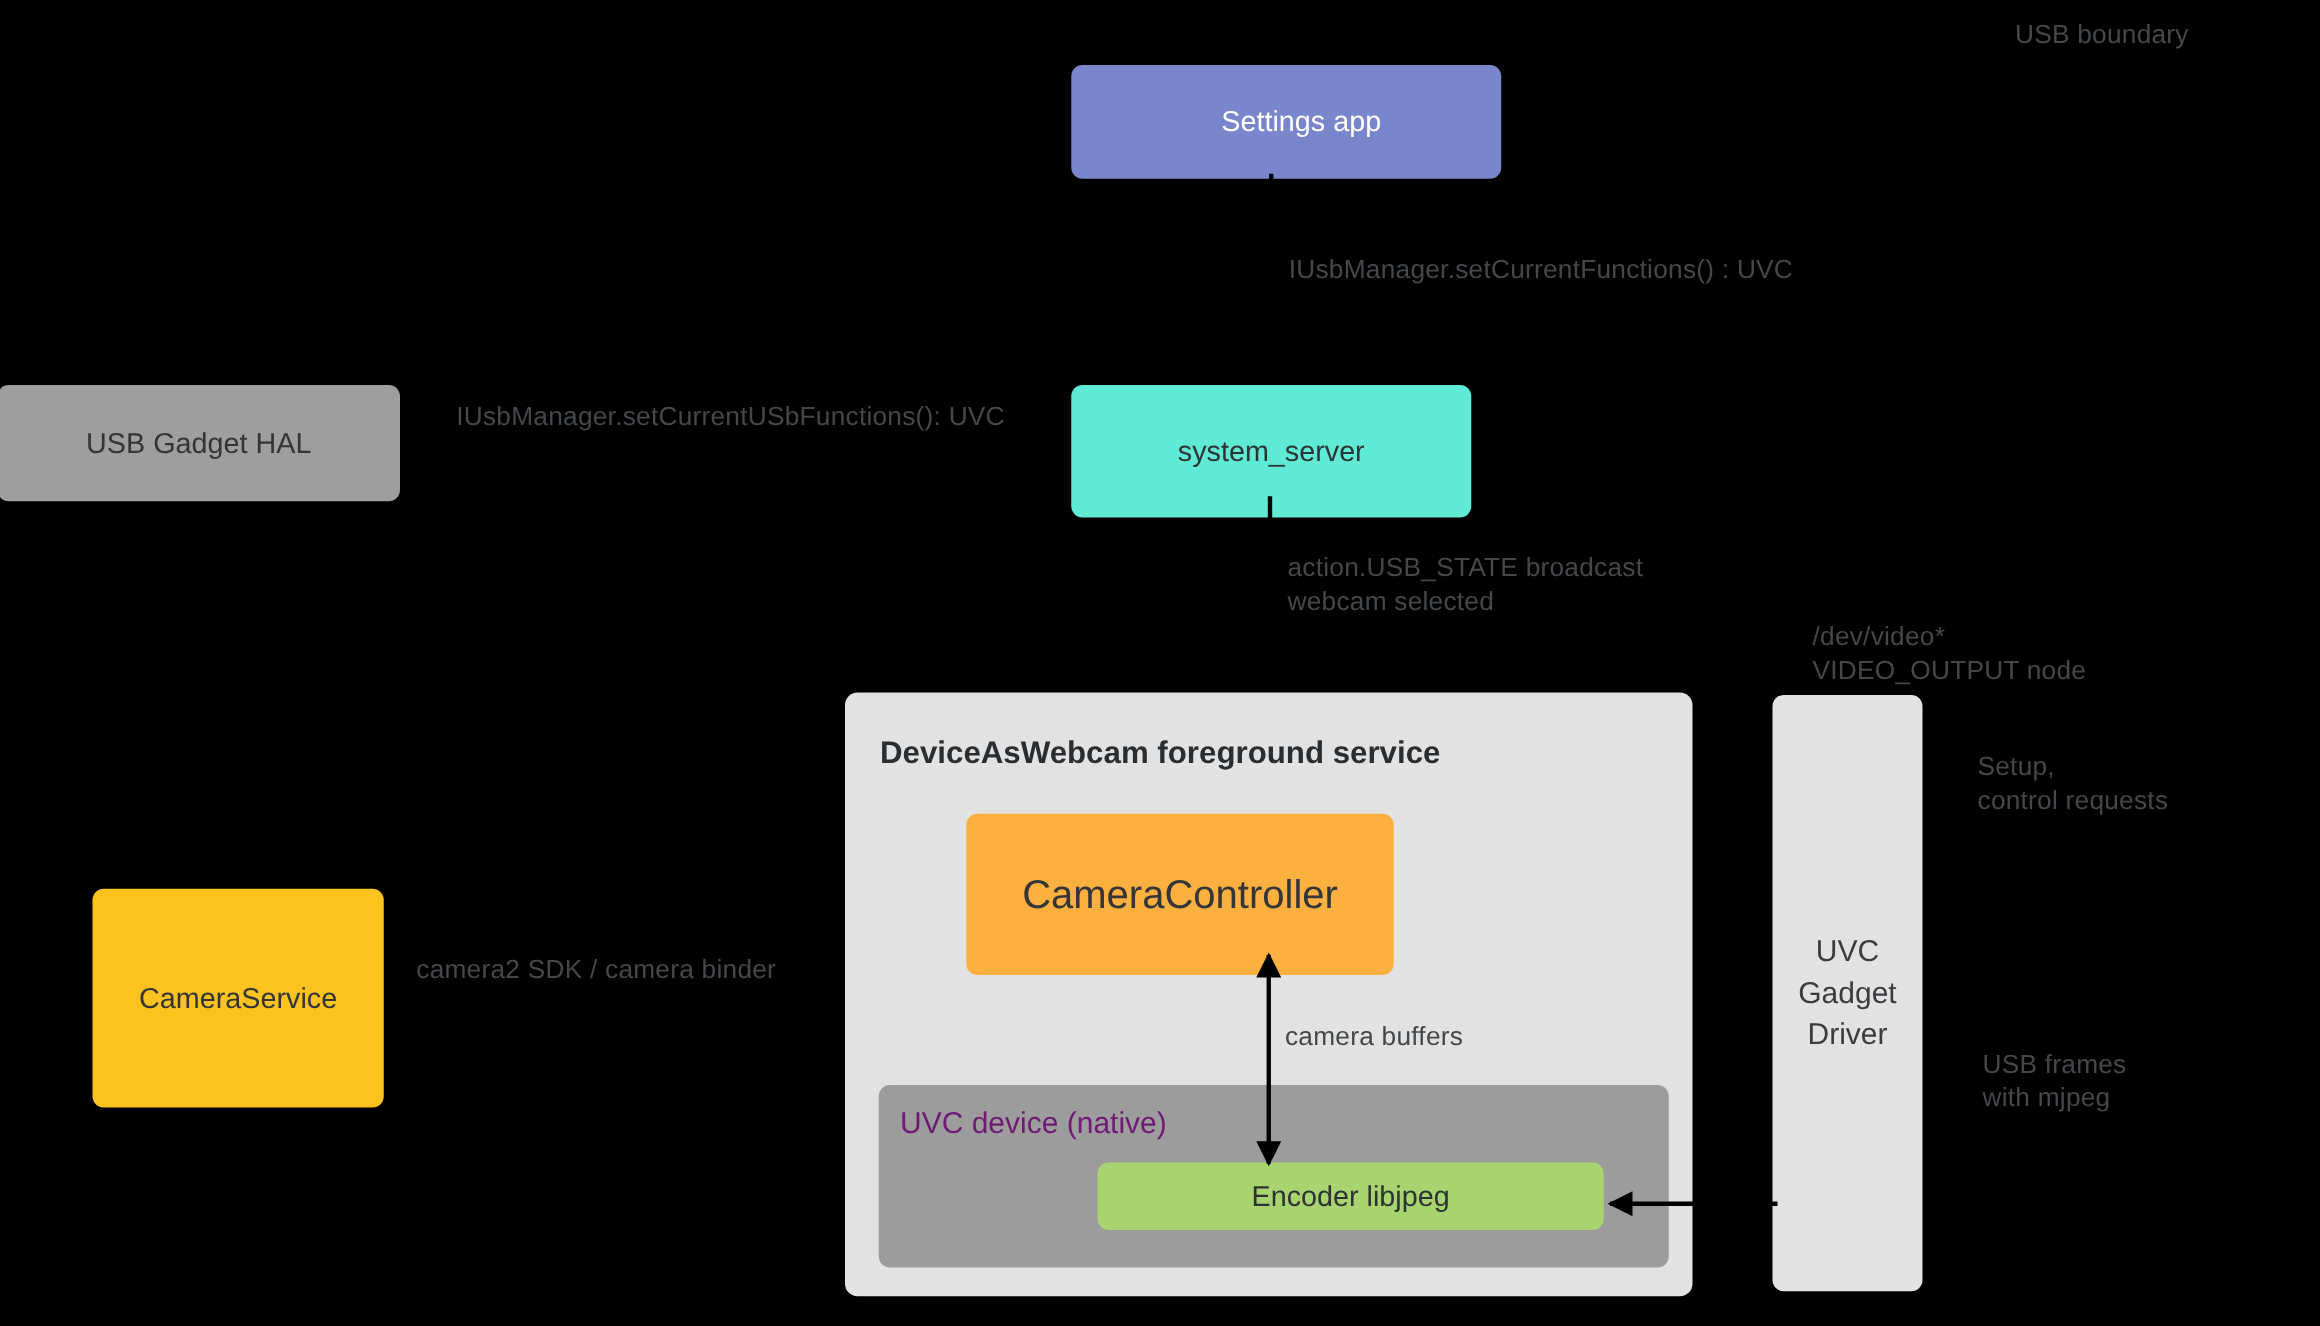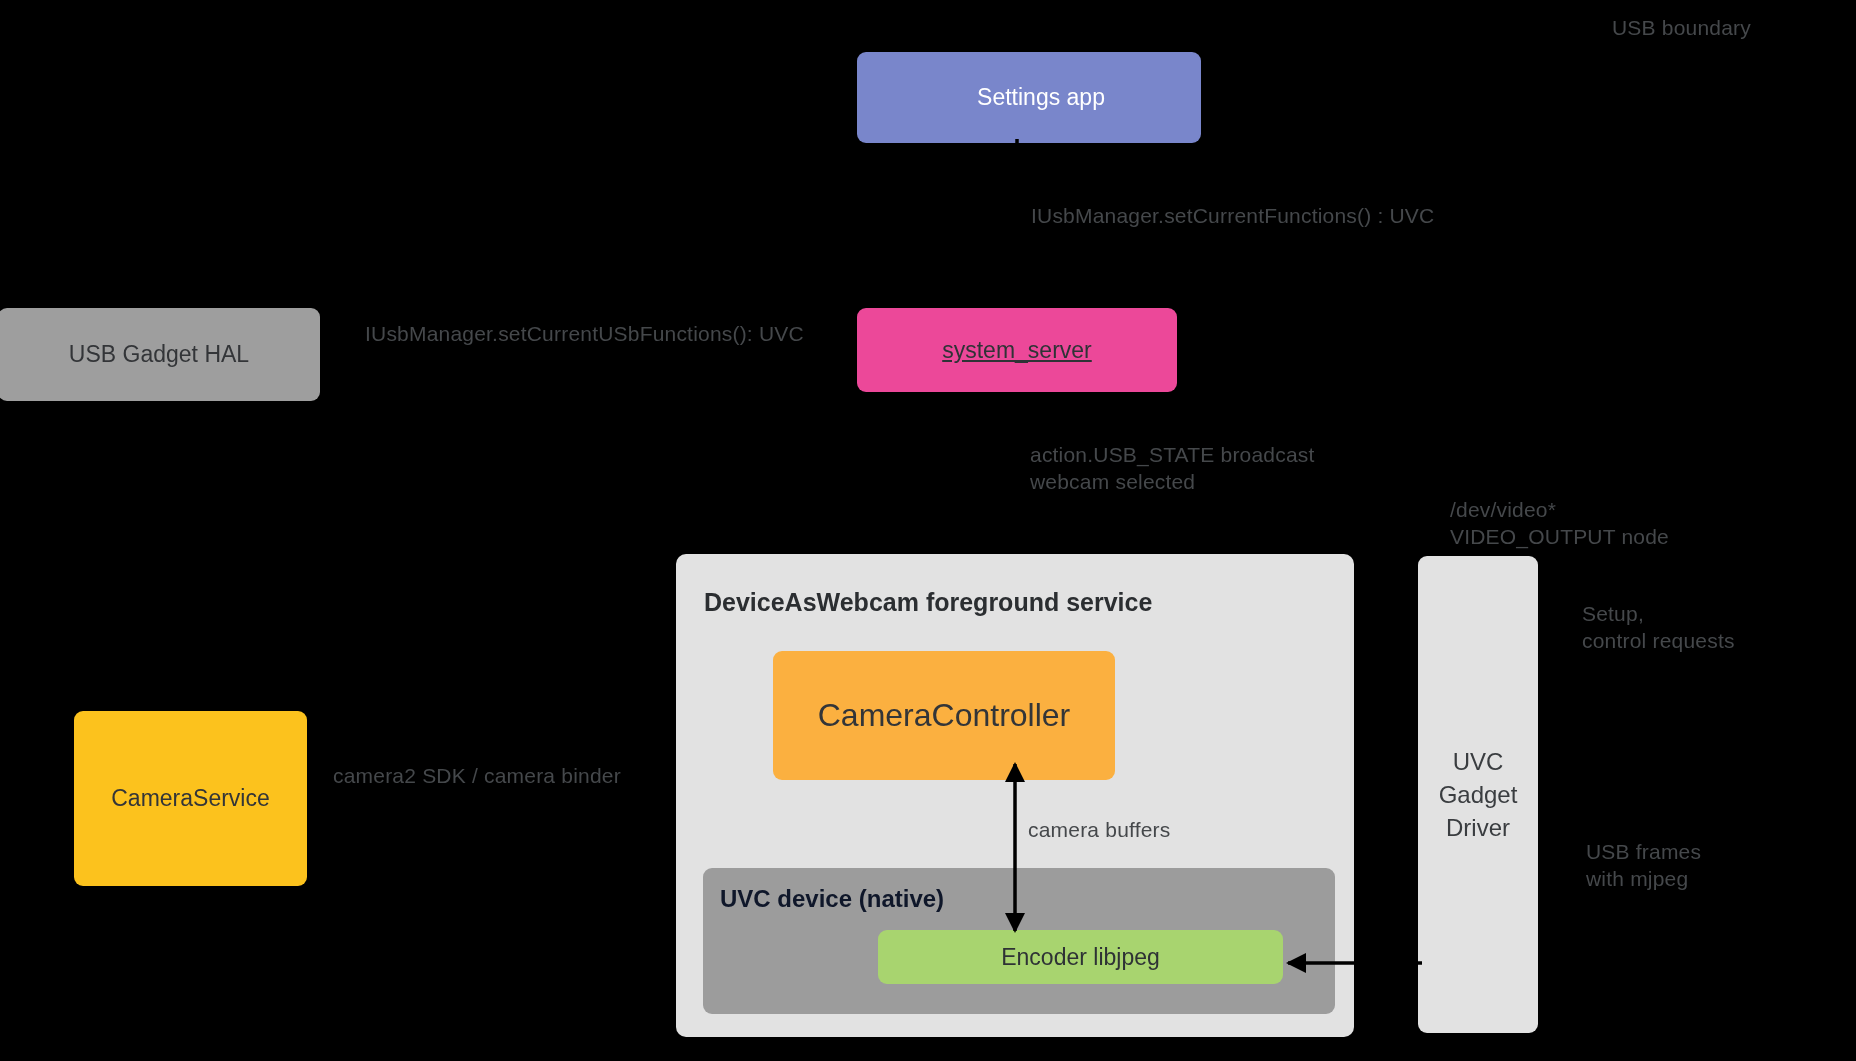--- a/index.html
+++ b/index.html
@@ -6,21 +6,21 @@
   .stage{
     position:relative;width:1856px;height:1061px;background:#000000;
     font-family:"Liberation Sans", sans-serif;overflow:hidden;
   }
   
   .node{
     position:absolute;display:flex;align-items:center;justify-content:center;
     border-radius:9px;font-size:23px;color:#35383b;text-align:center;
   }
   .settings{left:857px;top:52px;width:320px;height:91px;background:#7986CB;color:#ffffff;padding-left:24px;}
-  .systemserver{left:857px;top:308px;width:320px;height:84px;background:#ec4899;color:#2f3336;text-decoration:underline;}
+  .systemserver{left:857px;top:308px;width:320px;height:106px;background:#5eead4;color:#2f3336;}
   .hal{left:-2px;top:308px;width:322px;height:93px;background:#9E9E9E;color:#333538;}
   .cameraservice{left:74px;top:711px;width:233px;height:175px;background:#FCC21D;color:#333538;}
   .cameracontroller{left:773px;top:651px;width:342px;height:129px;background:#FBB040;font-size:32px;color:#333538;}
   .encoder{left:878px;top:930px;width:405px;height:54px;background:#A8D46F;color:#2e3235;}
   .uvcdriver{
     left:1418px;top:556px;width:120px;height:477px;background:#E2E2E2;color:#3a3d40;
     flex-direction:column;font-size:24px;line-height:33px;
   }
   
   .daw-container{
@@ -29,21 +29,21 @@
   }
   .daw-title{
     position:absolute;left:28px;top:34px;font-size:25px;font-weight:bold;color:#2b2e31;
     white-space:nowrap;
   }
   .uvc-native{
     position:absolute;left:27px;top:314px;width:632px;height:146px;
     background:#9C9C9C;border-radius:9px;
   }
   .uvc-native-title{
-    position:absolute;left:17px;top:17px;font-size:24px;font-weight:bold;color:#0f172a;
+    position:absolute;left:17px;top:17px;font-size:24px;font-weight:normal;color:#701a75;
     white-space:nowrap;
   }
   
   .lbl{
     position:absolute;font-size:21px;line-height:27px;color:#45484b;
     letter-spacing:0.2px;white-space:nowrap;
   }
   .lbl-usb-boundary{left:1612px;top:14px;}
   .lbl-iusbmanager{left:1031px;top:202px;}
   .lbl-iusbgadget{left:365px;top:320px;}

